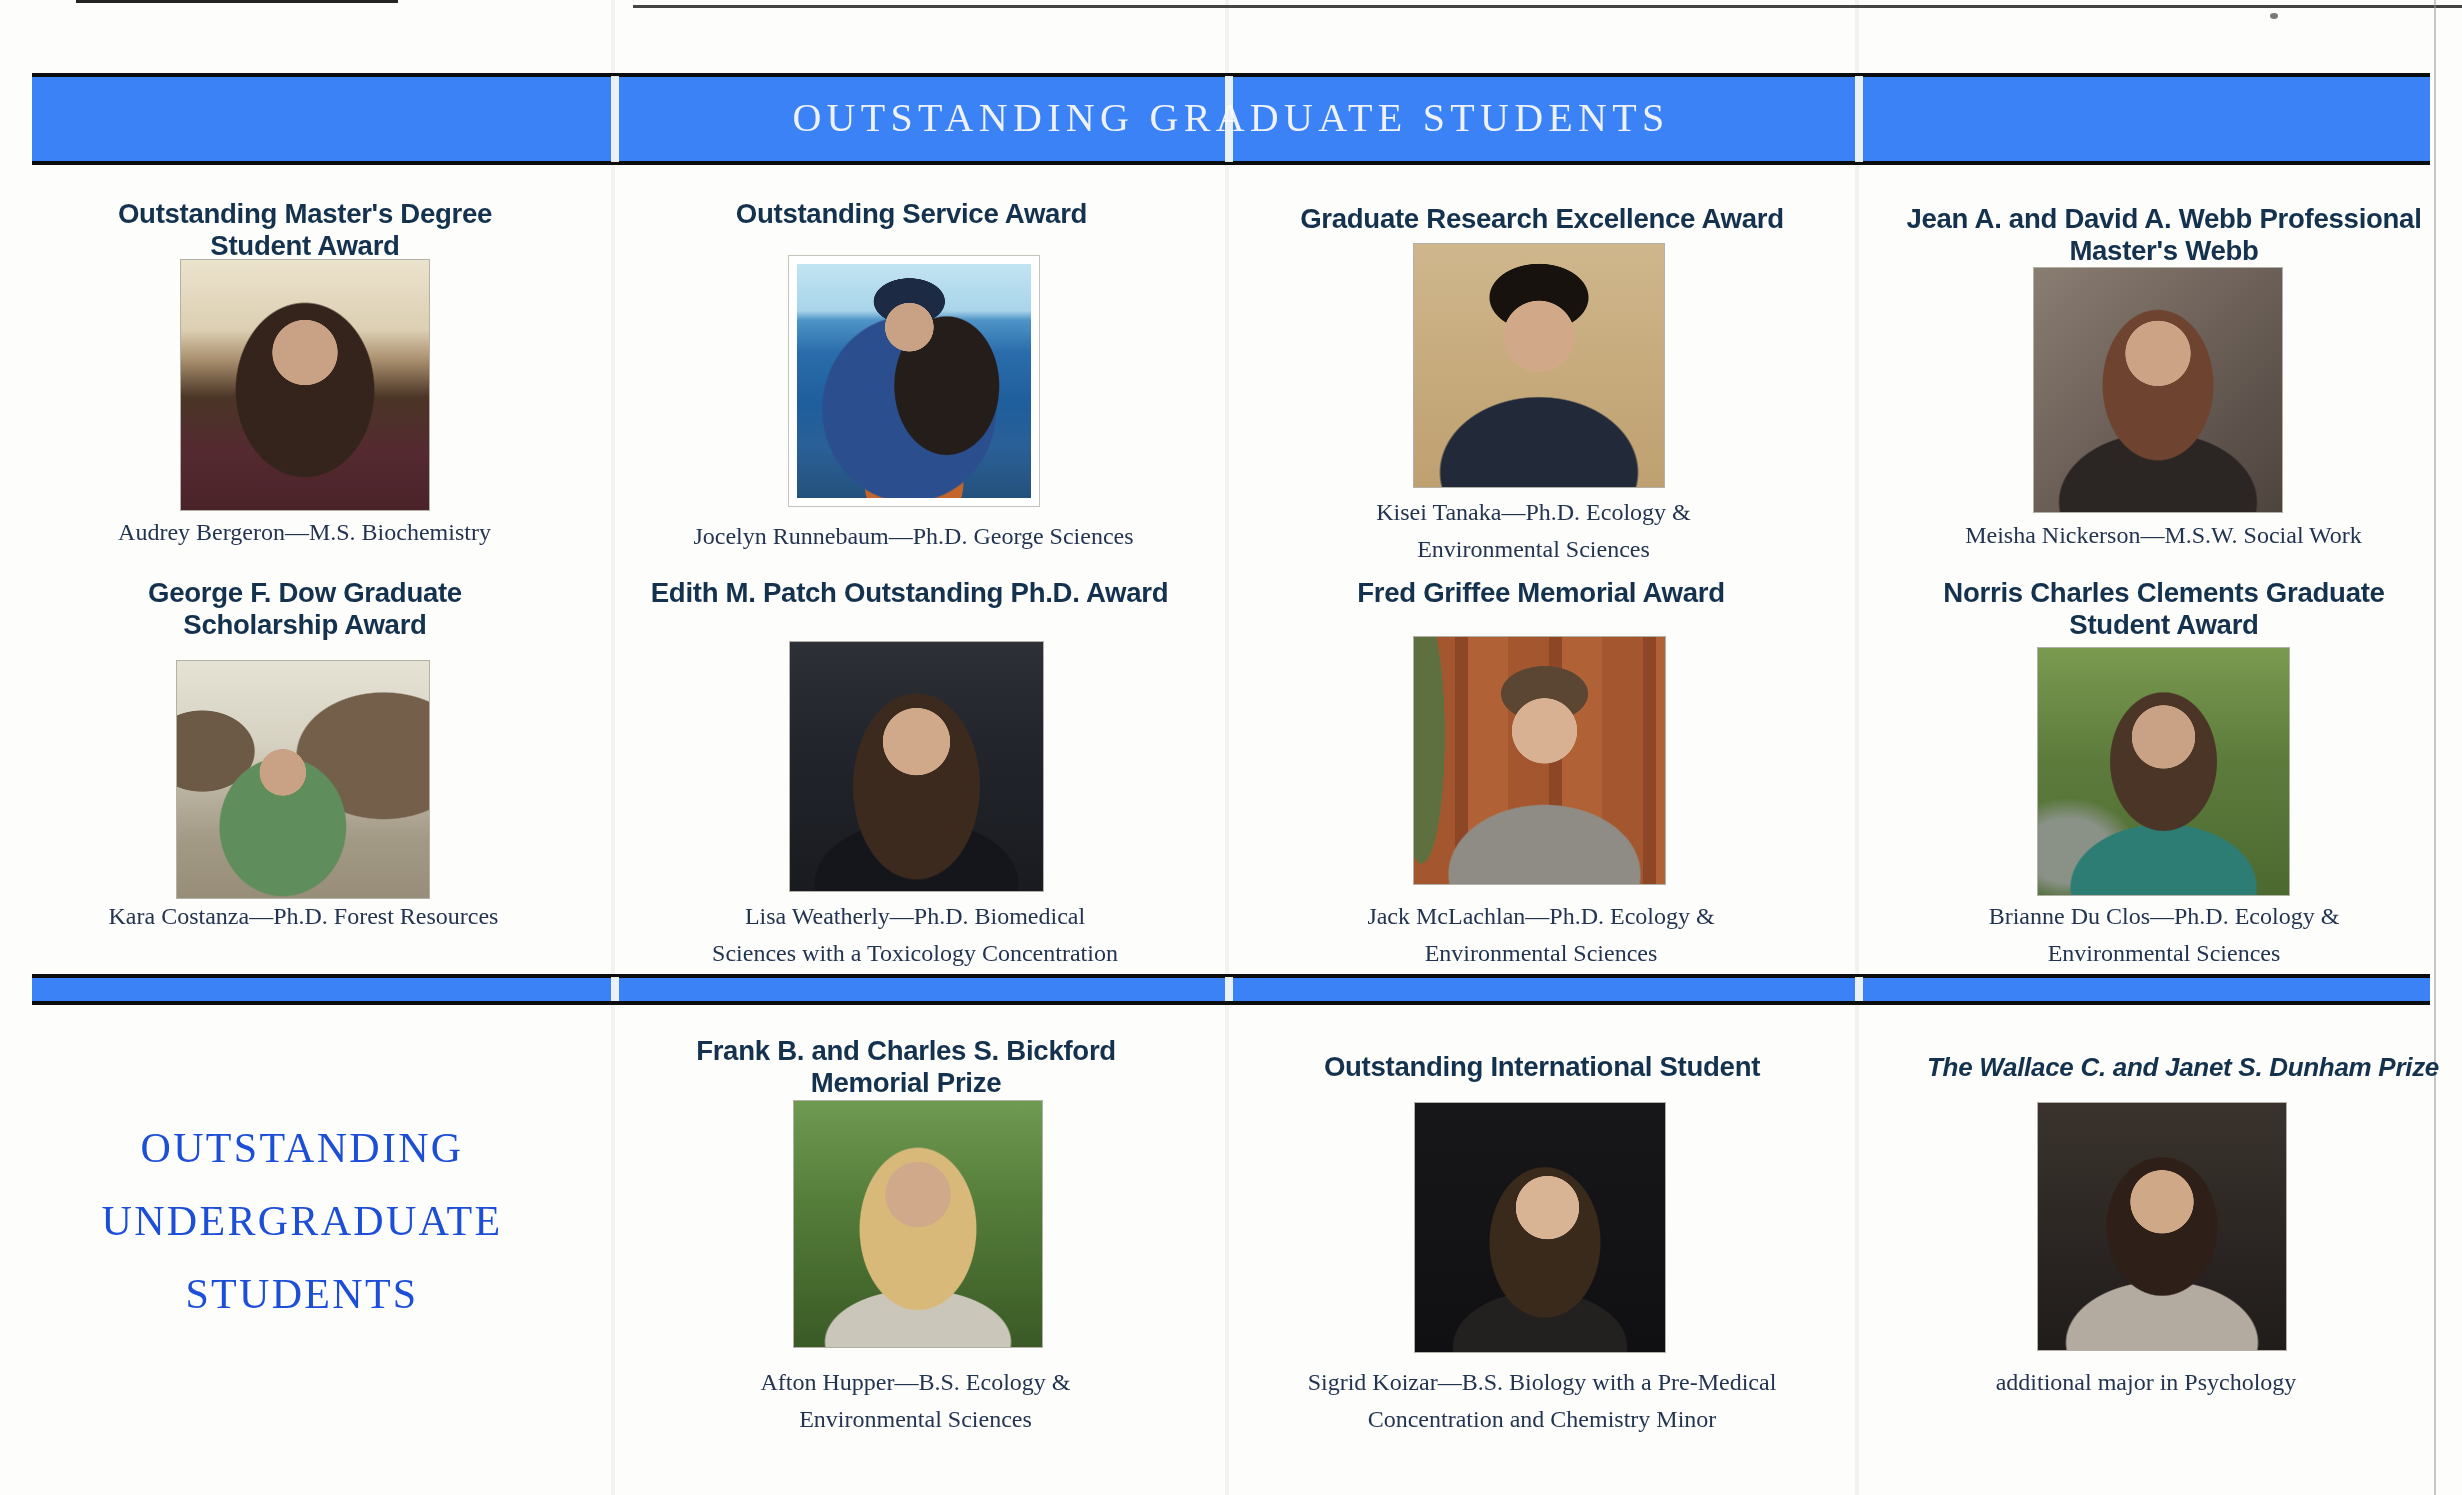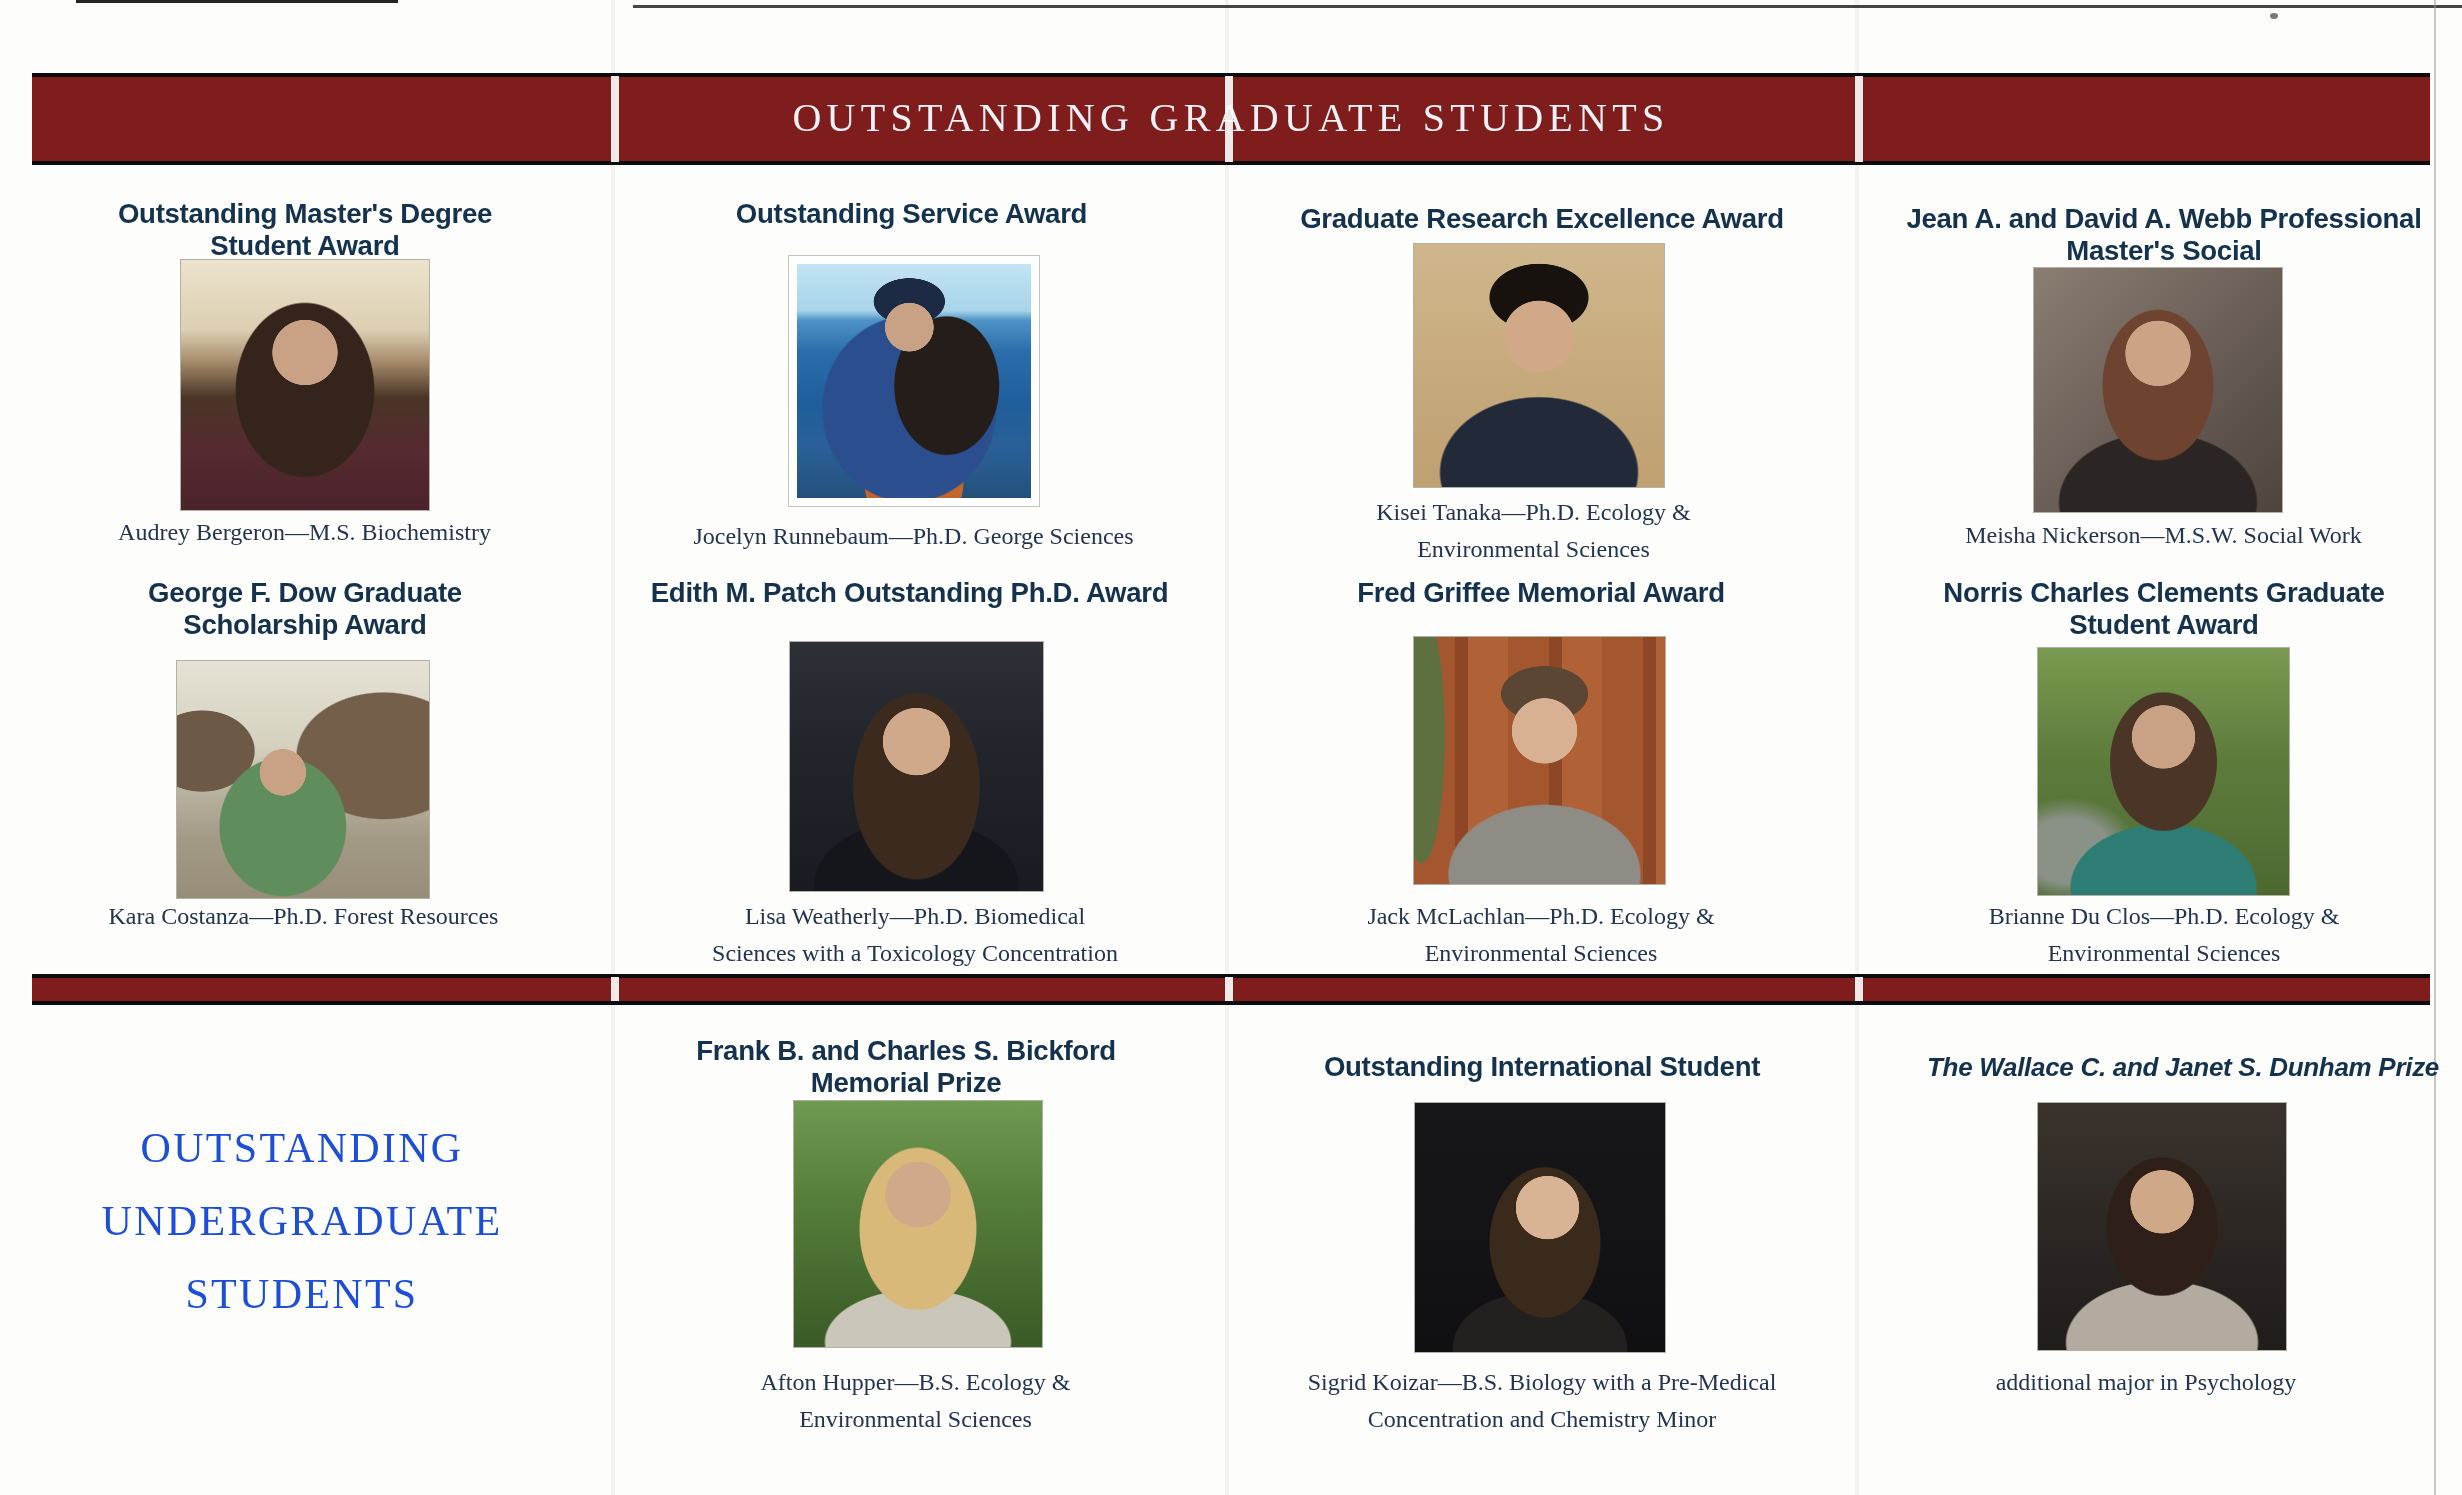--- a/index.html
+++ b/index.html
@@ -1,20 +1,20 @@
 <!DOCTYPE html>
 <html style="font-size:9.4px"><head>
 <meta charset="utf-8">
 <style>
   html,body{margin:0;padding:0;background:#e8e8e8;}
   #page{position:relative;width:2462px;height:1495px;background:#fdfdfb;overflow:hidden;
         font-family:"Liberation Serif","DejaVu Serif",serif;}
 
   
-  .bar{position:absolute;left:32px;width:2398px;background:#7f1d1d;
+  .bar{position:absolute;left:32px;width:2398px;background:#3b82f6;
        border-top:4.1px solid #0b0c0e;border-bottom:4.1px solid #0b0c0e;box-sizing:border-box;}
   #header-bar{top:73px;height:92px;}
   #divider-bar{top:974px;height:30.5px;}
   .bar-gap{position:absolute;top:-0.6px;bottom:-0.6px;width:7.6px;background:#fbfbf9;opacity:.92;}
   #header-title{position:absolute;left:0;right:0;top:50%;transform:translateY(-54%);
        text-align:center;color:#eef1f6;font-size:40px;letter-spacing:5.3px;white-space:nowrap;}
 
   
   .fold{position:absolute;top:0;bottom:0;width:4.1px;background:rgba(60,60,70,0.06);}
   .scanline{position:absolute;background:#242424;}
@@ -139,21 +139,21 @@
     <span>Graduate Research Excellence Award</span>
   </div>
   <div class="photo photo-kisei" style="left:1413px;top:243px;width:252px;height:245px;"></div>
   <div class="caption" style="left:1299px;top:494px;width:469px;">
     <span>Kisei Tanaka—Ph.D. Ecology &amp;</span>
     <span>Environmental Sciences</span>
   </div>
 
   <div class="award-title" style="left:1900px;top:203px;width:528px;">
     <span>Jean A. and David A. Webb Professional</span>
-    <span>Master's Social</span>
+    <span>Master's Webb</span>
   </div>
   <div class="photo photo-meisha" style="left:2033px;top:267px;width:250px;height:246px;"></div>
   <div class="caption" style="left:1929px;top:517px;width:469px;">
     <span>Meisha Nickerson—M.S.W. Social Work</span>
   </div>
 
   <div class="award-title" style="left:100px;top:577px;width:410px;">
     <span>George F. Dow Graduate</span>
     <span>Scholarship Award</span>
   </div>

